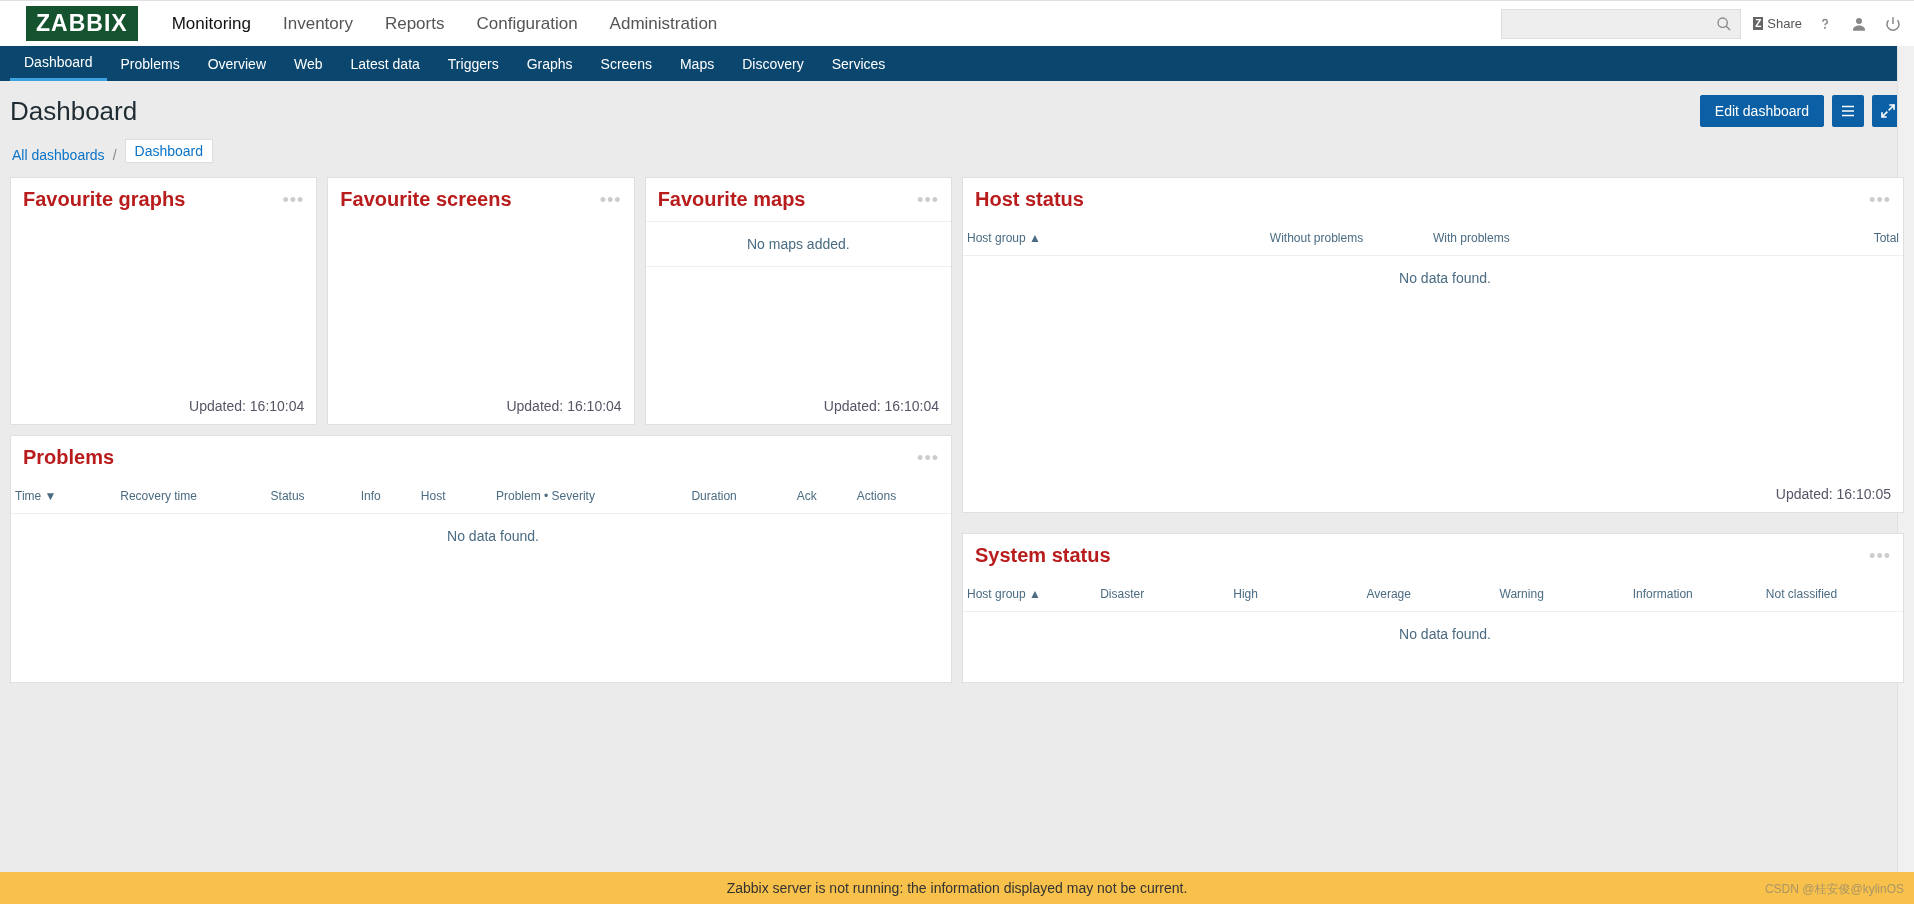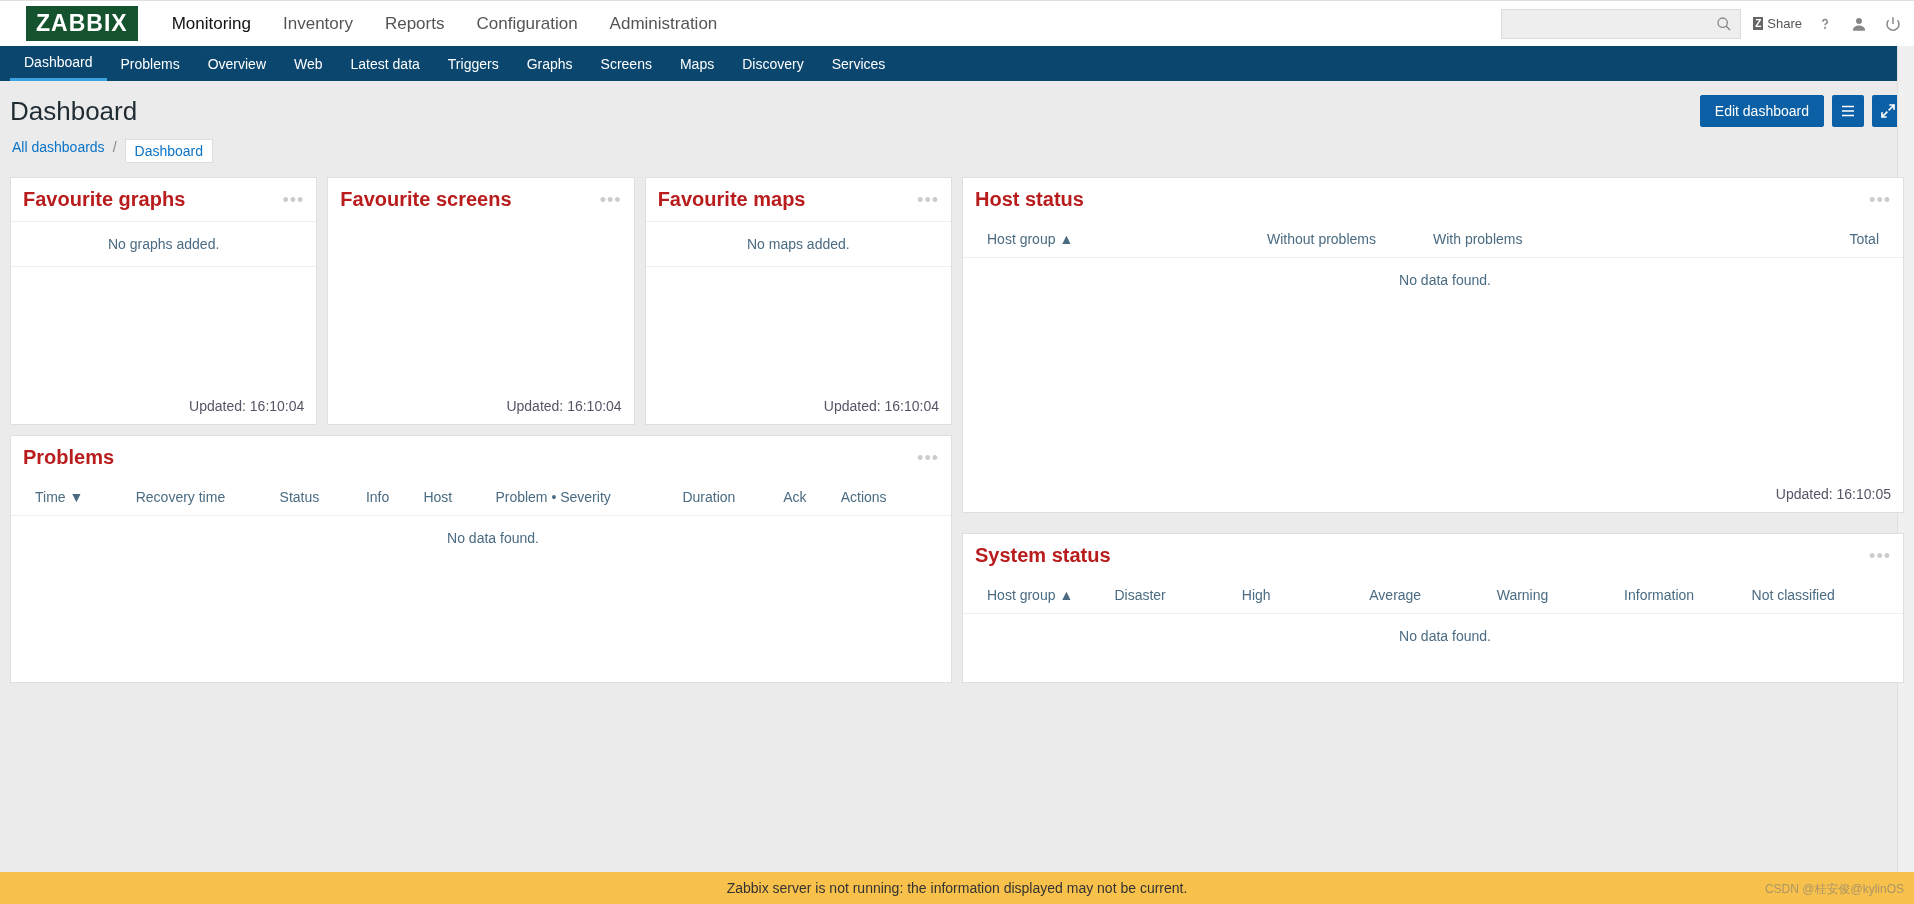--- a/index.html
+++ b/index.html
@@ -16,38 +16,38 @@
 .share-btn { display: flex; align-items: center; gap: 4px; color: #555; font-size: 13px; cursor: pointer; }
 .icon-btn { width: 22px; height: 22px; display: flex; align-items: center; justify-content: center; color: #777; cursor: pointer; }
 .subnav { background: #0a466e; display: flex; padding: 0 10px; height: 35px; align-items: stretch; }
 .subnav-item { color: #fff; font-size: 14px; padding: 0 14px; cursor: pointer; display: flex; align-items: center; }
 .subnav-item.active { border-bottom: 3px solid #3aa3e0; }
 .page-header { display: flex; align-items: center; padding: 14px 10px 6px 10px; }
 .page-title { font-size: 26px; color: #1f2c33; font-weight: normal; }
 .page-actions { margin-left: auto; display: flex; gap: 8px; align-items: center; }
 .btn-primary { background: #0a5fa5; color: #fff; border: 1px solid #0a5fa5; padding: 7px 14px; font-size: 14px; cursor: pointer; border-radius: 2px; }
 .btn-icon-sq { background: #0a5fa5; color: #fff; width: 32px; height: 32px; display: flex; align-items: center; justify-content: center; cursor: pointer; border-radius: 2px; }
-.breadcrumb { padding: 6px 12px 14px 12px; font-size: 14px; display: flex; align-items: flex-start; gap: 8px; }
+.breadcrumb { padding: 6px 12px 14px 12px; font-size: 14px; display: flex; align-items: flex-end; gap: 8px; }
 .breadcrumb a { color: #0a73c7; text-decoration: none; }
 .bc-current { background: #fff; border: 1px solid #ddd; padding: 3px 9px; color: #0a73c7; }
 .bc-sep { color: #888; }
 .grid { display: grid; grid-template-columns: repeat(6, 1fr); gap: 10px; padding: 0 10px 10px 10px; }
 .widget { background: #fff; border: 1px solid #dfdfdf; display: flex; flex-direction: column; position: relative; }
 .widget-hd { display: flex; align-items: center; padding: 10px 12px; }
 .widget-title { font-size: 20px; font-weight: bold; color: #b91c1c; }
 .widget-dots { margin-left: auto; color: #ccc; font-size: 18px; letter-spacing: 1px; cursor: pointer; line-height: 8px; }
 .widget-empty { text-align: center; color: #4a6b82; padding: 14px 0; font-size: 14px; border-top: 1px solid #eee; border-bottom: 1px solid #eee; }
 .widget-footer { margin-top: auto; text-align: right; padding: 10px 12px; color: #556; font-size: 14px; }
 .w-favg { grid-column: span 1; height: 248px; }
 .w-favs { grid-column: span 1; height: 248px; }
 .w-favm { grid-column: span 1; height: 248px; }
 .w-host { grid-column: span 3; grid-row: span 2; height: 336px; }
 .w-prob { grid-column: span 3; grid-row: span 2; height: 248px; }
 .w-sys  { grid-column: span 3; height: 150px; }
-.tbl-head { display: flex; padding: 10px 24px; color: #4a6b82; font-size: 14px; border-bottom: 1px solid #eee; align-items: center; }
+.tbl-head { display: flex; padding: 10px 4px; color: #4a6b82; font-size: 12px; border-bottom: 1px solid #eee; align-items: center; }
 .tbl-head > div { flex: 1; white-space: nowrap; }
 .tbl-head .srt { cursor: pointer; }
 .no-data { text-align: center; padding: 14px 0; color: #4a6b82; font-size: 14px; margin-left: 24px; }
 .warning-bar { position: fixed; bottom: 0; left: 0; right: 0; background: #f8c14c; color: #333; text-align: center; padding: 8px 0; font-size: 14px; }
 .watermark { position: fixed; right: 10px; bottom: 6px; color: rgba(120,120,120,0.6); font-size: 12px; z-index: 10; }
 .scrollbar-sim { position: fixed; right: 0; top: 0; width: 17px; height: 100%; background: #f0f0f0; border-left: 1px solid #e0e0e0; }
 .scroll-up { position: absolute; top: 2px; left: 0; right: 0; text-align: center; color: #666; font-size: 10px; }
 svg { display: block; }
 </style>
 </head>
@@ -143,21 +143,20 @@
   <span class="bc-current">Dashboard</span>
 </div>
 
 <div class="grid">
 
   <div class="widget w-favg">
     <div class="widget-hd">
       <div class="widget-title">Favourite graphs</div>
       <div class="widget-dots">•••</div>
     </div>
-    <div class="widget-empty">No graphs added.</div>
     <div class="widget-footer">Updated: 16:10:04</div>
   </div>
 
   <div class="widget w-favs">
     <div class="widget-hd">
       <div class="widget-title">Favourite screens</div>
       <div class="widget-dots">•••</div>
     </div>
     <div class="widget-footer">Updated: 16:10:04</div>
   </div>

